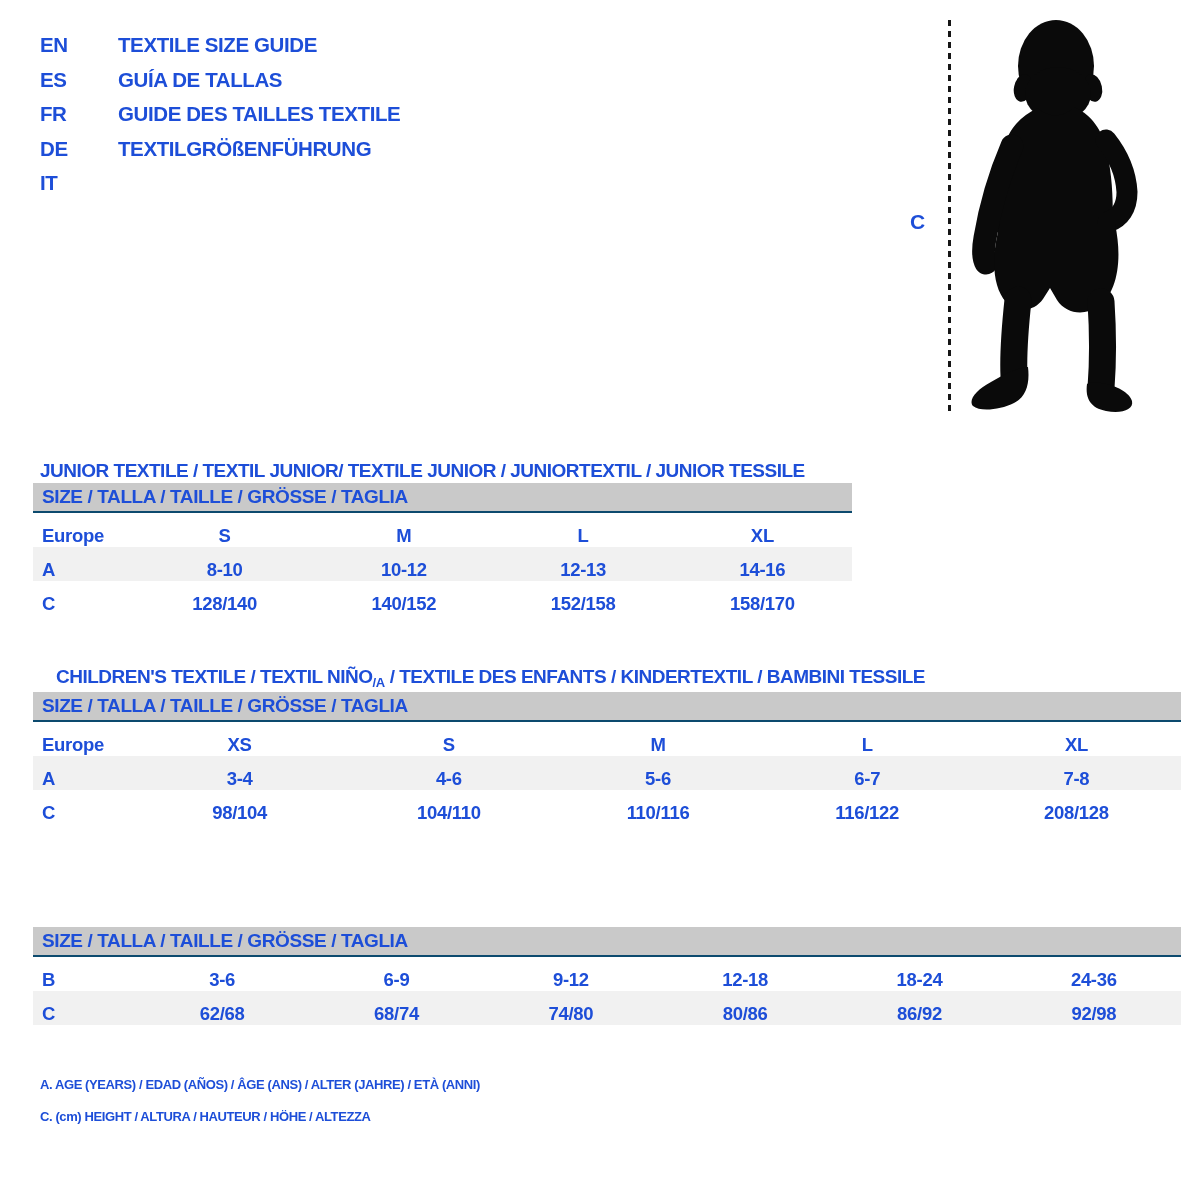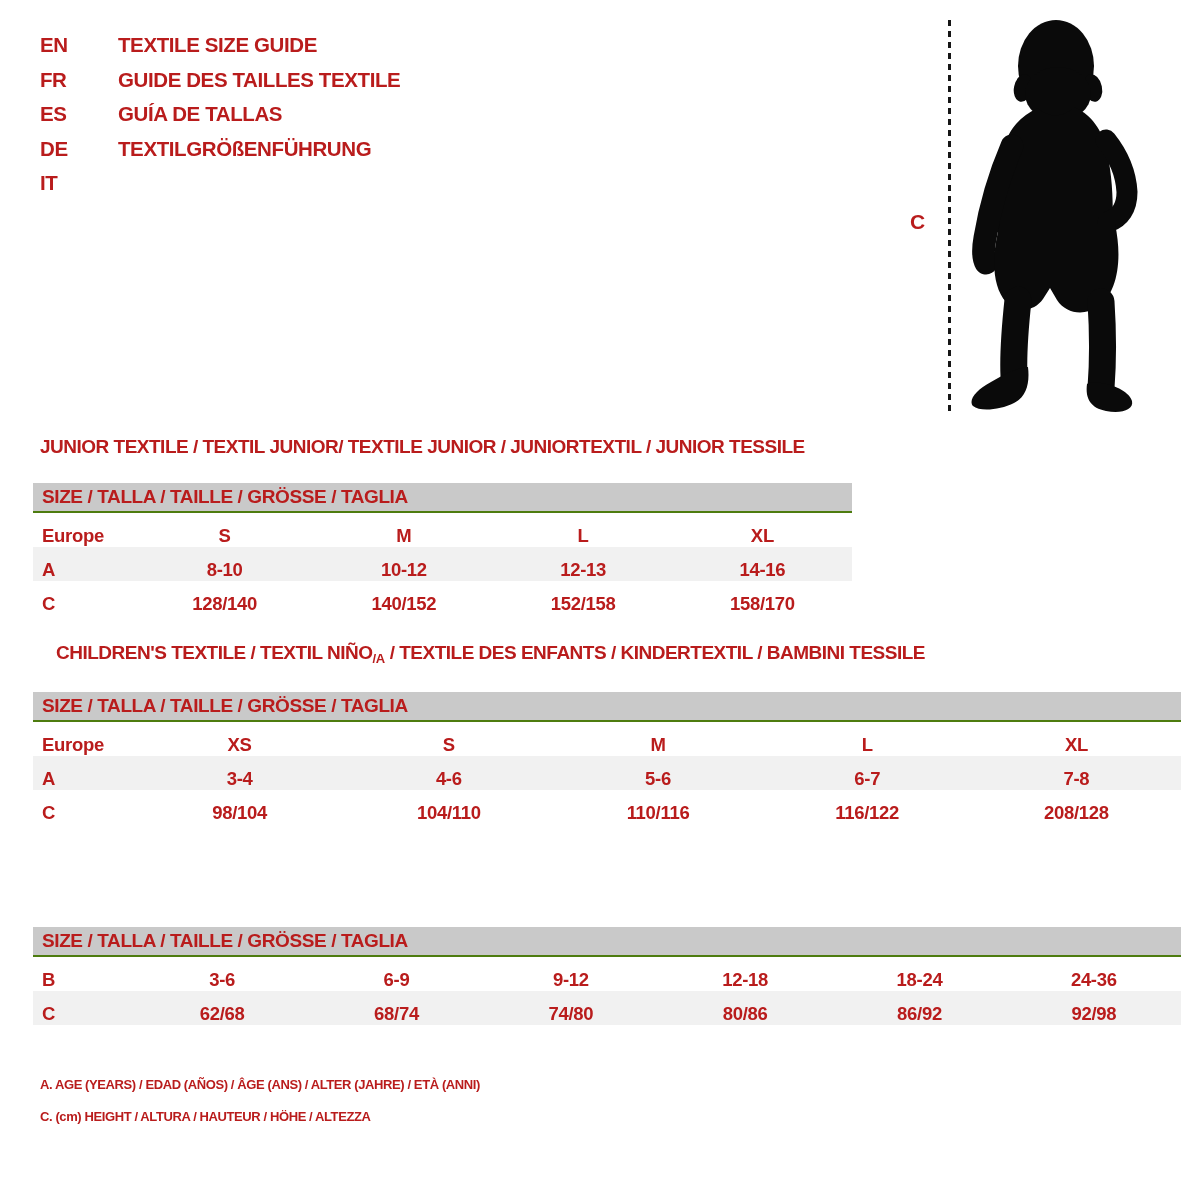--- a/index.html
+++ b/index.html
@@ -1,42 +1,42 @@
 <!DOCTYPE html>
 <html><head>
 <meta charset="utf-8">
 <style>
   html,body{margin:0;padding:0;background:#fff;}
   .page{
     position:relative;width:1200px;height:1200px;background:#ffffff;
-    font-family:"Liberation Sans", sans-serif;color:#b91c1c;overflow:hidden;
+    font-family:"Liberation Sans", sans-serif;color:#1d4ed8;overflow:hidden;
   }
   
   .lang-list{position:absolute;left:40px;top:28px;}
   .lang-row{display:flex;height:34.5px;align-items:center;
     font-size:20.5px;font-weight:700;letter-spacing:-0.4px;white-space:nowrap;}
   .lang-code{width:78px;}
   
   .dash-line{position:absolute;left:948px;top:20px;width:3px;height:394px;
     background:repeating-linear-gradient(to bottom,#161616 0 6px,transparent 6px 11px);}
   .c-label{position:absolute;left:910px;top:210px;font-size:21px;font-weight:700;}
   .toddler{position:absolute;left:960px;top:12px;width:182px;height:406px;}
   
   .section-title{position:absolute;font-size:19px;font-weight:700;
-    letter-spacing:-0.5px;white-space:nowrap;}
+    letter-spacing:-0.5px;white-space:nowrap;margin-top:24px;}
   .title-junior{left:40px;top:436px;}
   .title-children{left:56px;top:642px;}
   .title-babies{left:40px;top:850px;line-height:32px;}
   .sub{font-size:13px;vertical-align:-4px;letter-spacing:-0.3px;}
   
   .size-table{position:absolute;}
   .tbl-junior{left:33px;top:483px;width:819px;}
   .tbl-children{left:33px;top:692px;width:1148px;}
   .tbl-babies{left:33px;top:927px;width:1148px;}
-  .thead{height:30px;background:#c9c9c9;border-bottom:2px solid #4d7c0f;
+  .thead{height:30px;background:#c9c9c9;border-bottom:2px solid #0c4a6e;
     display:flex;align-items:center;padding-left:9px;box-sizing:border-box;
     font-size:19px;font-weight:700;letter-spacing:-0.4px;}
   .trow{display:flex;align-items:flex-end;height:34px;font-size:18.5px;
     font-weight:700;letter-spacing:-0.3px;}
   .trow.alt{background:#f1f1f1;}
   .lab{width:102px;padding-left:9px;box-sizing:border-box;}
   .cell{flex:1;text-align:center;}
   
   .legend{position:absolute;left:40px;top:1068px;}
   .legend-line{height:32.5px;display:flex;align-items:center;
@@ -46,26 +46,26 @@
 <body>
 
 <div class="page">
 
   <div class="lang-list">
     <div class="lang-row">
       <span class="lang-code">EN</span>
       <span class="lang-title">TEXTILE SIZE GUIDE</span>
     </div>
     <div class="lang-row">
+      <span class="lang-code">ES</span>
+      <span class="lang-title">GUÍA DE TALLAS</span>
+    </div>
+    <div class="lang-row">
       <span class="lang-code">FR</span>
       <span class="lang-title">GUIDE DES TAILLES TEXTILE</span>
-    </div>
-    <div class="lang-row">
-      <span class="lang-code">ES</span>
-      <span class="lang-title">GUÍA DE TALLAS</span>
     </div>
     <div class="lang-row">
       <span class="lang-code">DE</span>
       <span class="lang-title">TEXTILGRÖßENFÜHRUNG</span>
     </div>
     <div class="lang-row">
       <span class="lang-code">IT</span>
     </div>
   </div>
 

